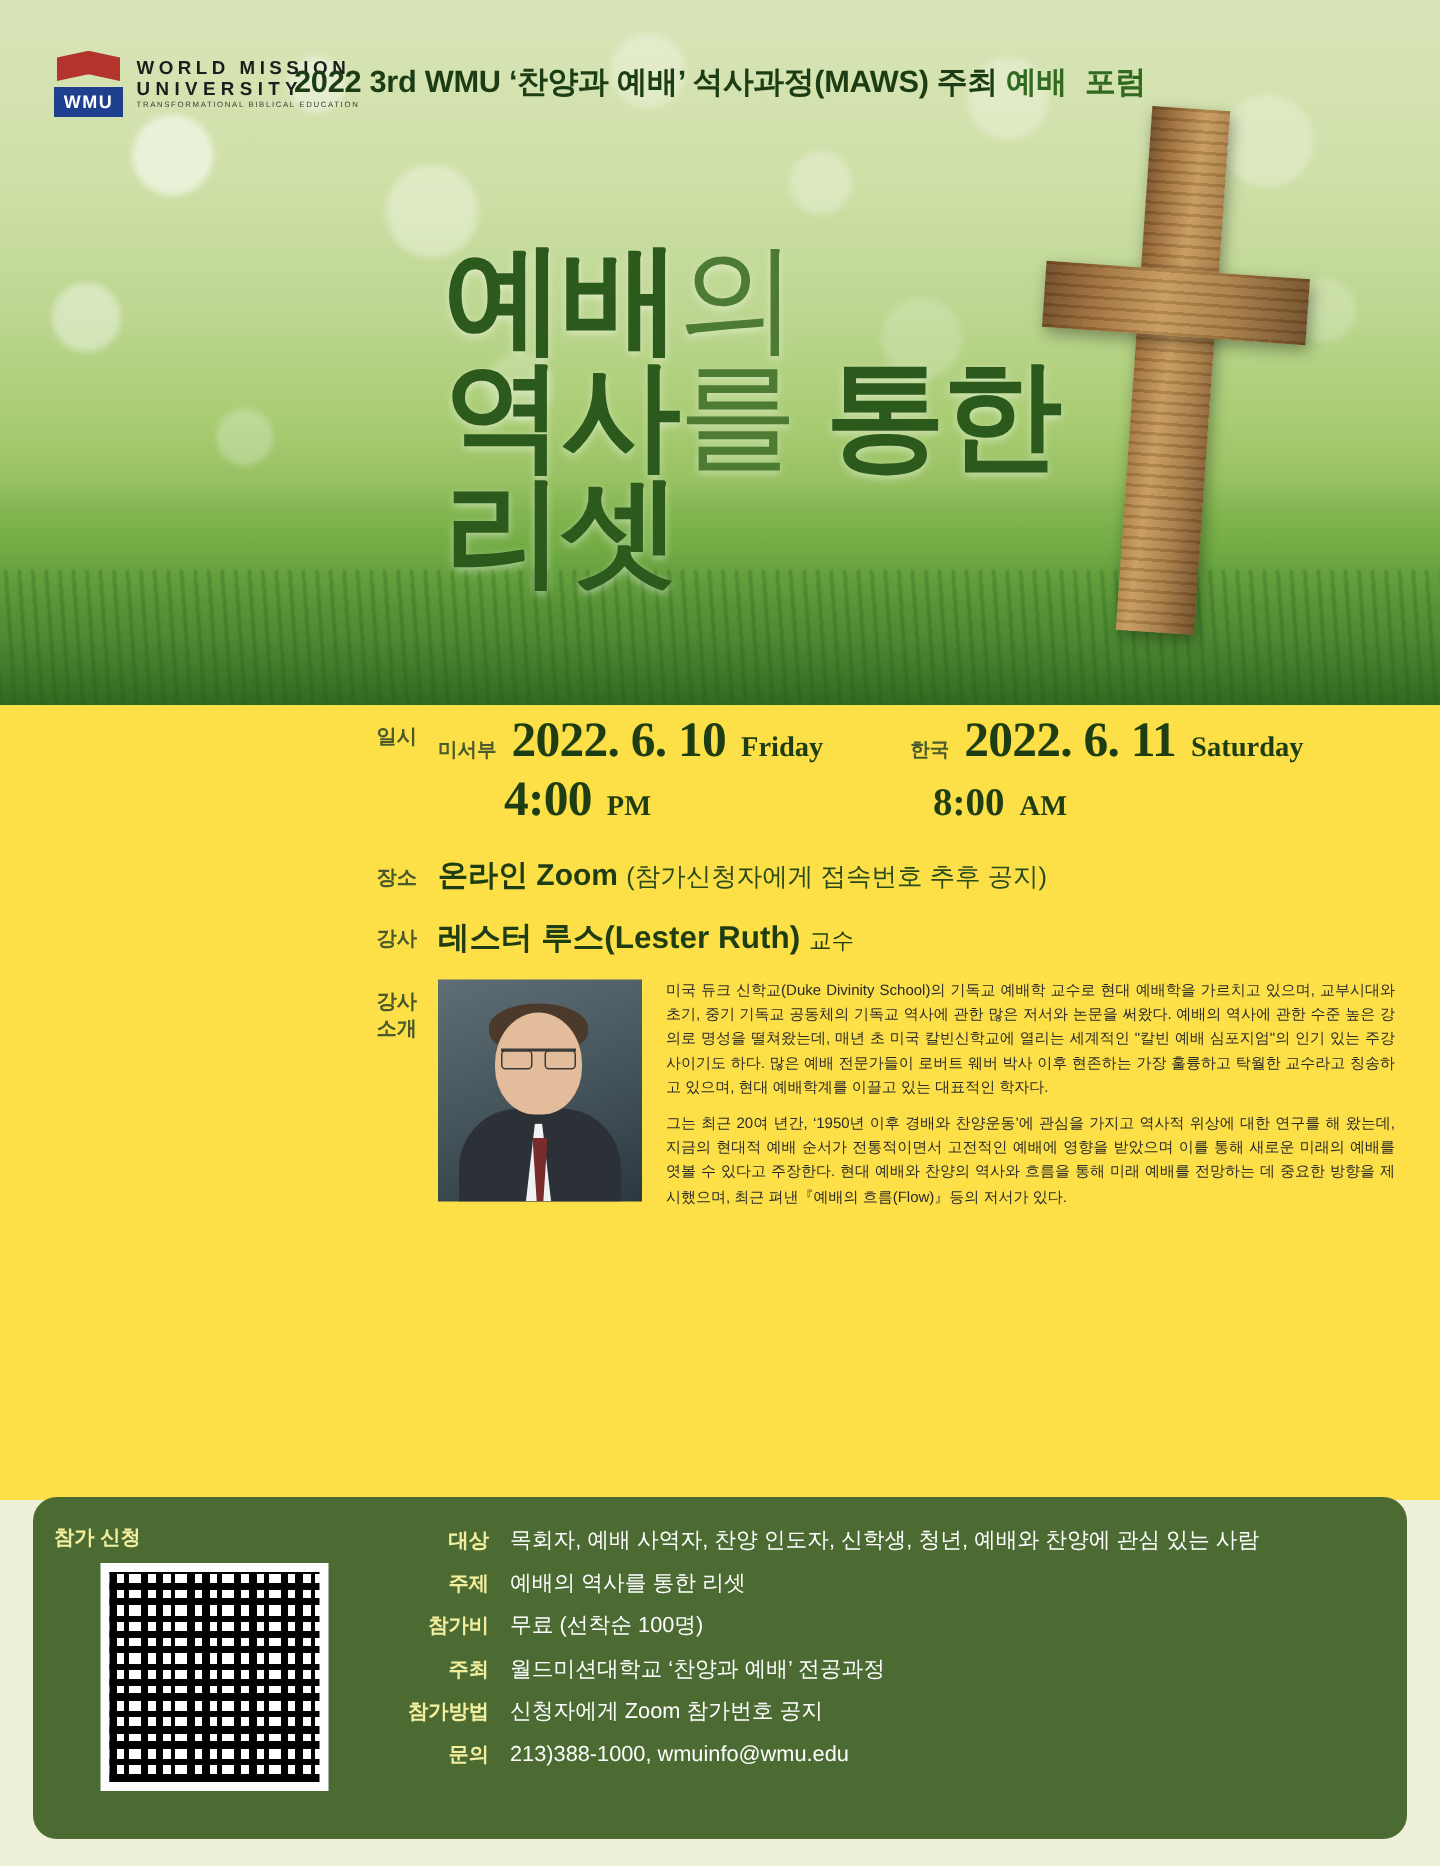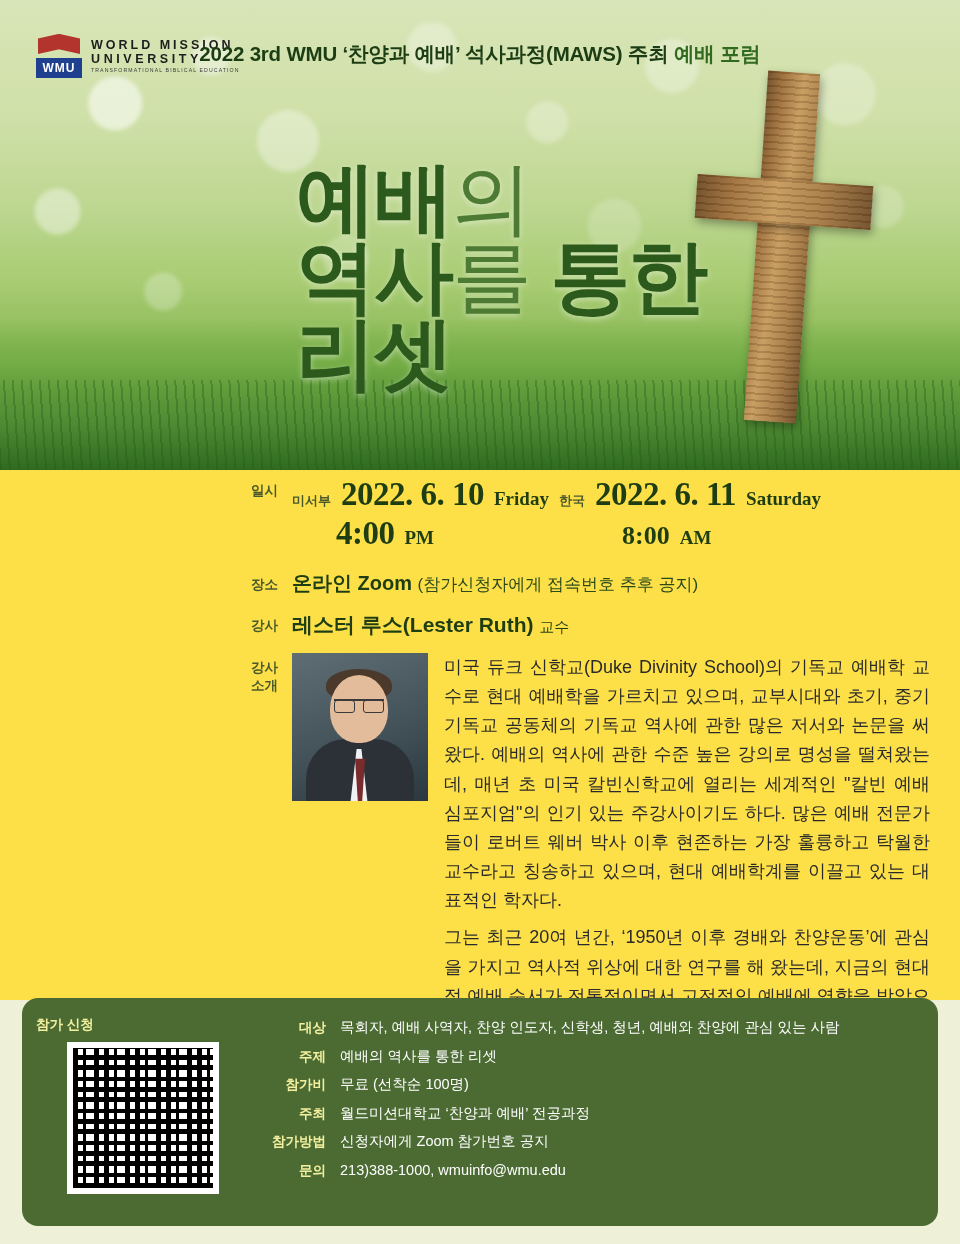--- a/index.html
+++ b/index.html
@@ -85,21 +85,21 @@
   .logo-l1 { font-size: 12.5px; font-weight: 700; letter-spacing: 3px; color: #1d1d1d; }
   .logo-l2 { font-size: 12.5px; font-weight: 700; letter-spacing: 3.6px; color: #1d1d1d; }
   .logo-l3 { font-size: 5.2px; letter-spacing: 1.1px; color: #3a3a3a; margin-top: 2px; }
 
   .hero-topline {
     position: absolute; left: 0; right: 0; top: 40px;
     text-align: center;
     font-size: 20.5px; font-weight: 700; color: #1c3d14;
     letter-spacing: -0.2px;
   }
-  .hero-topline .accent { color: #2f6a1f; }
+  .hero-topline .accent { color: #2f6a1f; font-family: Liberation Mono, monospace; }
 
   .hero-left { position: absolute; left: 40px; top: 168px; width: 250px; }
   .hl-1 { font-size: 16px; color: #2d4a1c; line-height: 1.5; margin-bottom: 22px; }
   .hl-1 b { font-weight: 700; }
   .hl-2 { font-size: 18px; color: #6f3320; font-weight: 700; margin-bottom: 4px; }
   .hl-3 { font-size: 24px; color: #6f3320; font-weight: 700; font-family: "Liberation Serif", serif; }
 
   .hero-title {
     position: absolute; left: 296px; top: 160px; width: 420px;
     font-size: 80px; font-weight: 800; line-height: 0.97;
@@ -115,21 +115,21 @@
     width: 292px; text-align: right; padding-right: 14px;
     font-size: 13.5px; font-weight: 700; color: #4b5a2c; padding-top: 6px; line-height: 1.35;
   }
   .row-body { flex: 1; padding-right: 30px; }
 
   .date-line { display: flex; align-items: baseline; gap: 10px; flex-wrap: wrap; }
   .dl-tag { font-size: 13px; color: #4b5a2c; font-weight: 700; }
   .dl-big { font-family: "Liberation Serif", serif; font-size: 33px; font-weight: 700; color: #1f3d13; letter-spacing: -0.5px; }
   .dl-sm { font-family: "Liberation Serif", serif; font-size: 19px; font-weight: 700; color: #1f3d13; }
   .date-row2 { margin-top: 2px; }
-  .date-right { }
+  .date-right { margin-left: 48px; }
   .time-am { font-family: "Liberation Serif", serif; font-size: 26px; font-weight: 700; color: #1f3d13; }
 
   .place-text { font-size: 20px; font-weight: 700; color: #1f3d13; }
   .place-text .sub { font-size: 17px; font-weight: 400; color: #2b4a1c; }
   .speaker-text { font-size: 21px; font-weight: 700; color: #1f3d13; }
   .speaker-text .sub { font-size: 15px; font-weight: 400; }
 
   .bio-row { display: flex; }
   .bio-photo {
     width: 136px; height: 148px; margin-right: 16px; flex: none;
@@ -159,21 +159,21 @@
     background: #2c3138; border-radius: 40px 40px 0 0;
   }
   .bio-photo .shirt {
     position: absolute; left: 52px; bottom: 0; width: 30px; height: 52px;
     background: #f0f1f3; clip-path: polygon(42% 0, 58% 0, 78% 100%, 22% 100%);
   }
   .bio-photo .tie {
     position: absolute; left: 63px; bottom: 0; width: 10px; height: 46px;
     background: #7a2b2b; clip-path: polygon(0 8%, 100% 8%, 72% 100%, 28% 100%);
   }
-  .bio-text { font-size: 18px; line-height: 1.62; color: #2a2a2a; text-align: justify; }
+  .bio-text { font-size: 10px; line-height: 1.62; color: #2a2a2a; text-align: justify; }
   .bio-text p { margin: 0 0 8px 0; }
   .bio-text p:last-child { margin-bottom: 0; }
 
   
   .footer {
     position: absolute; left: 22px; right: 22px; bottom: 18px; height: 228px;
     background: #4b6b33; border-radius: 16px; color: #fff;
     display: flex; padding: 16px 20px 16px 14px;
   }
   .qr-block { width: 214px; flex: none; text-align: left; padding-top: 2px; }

